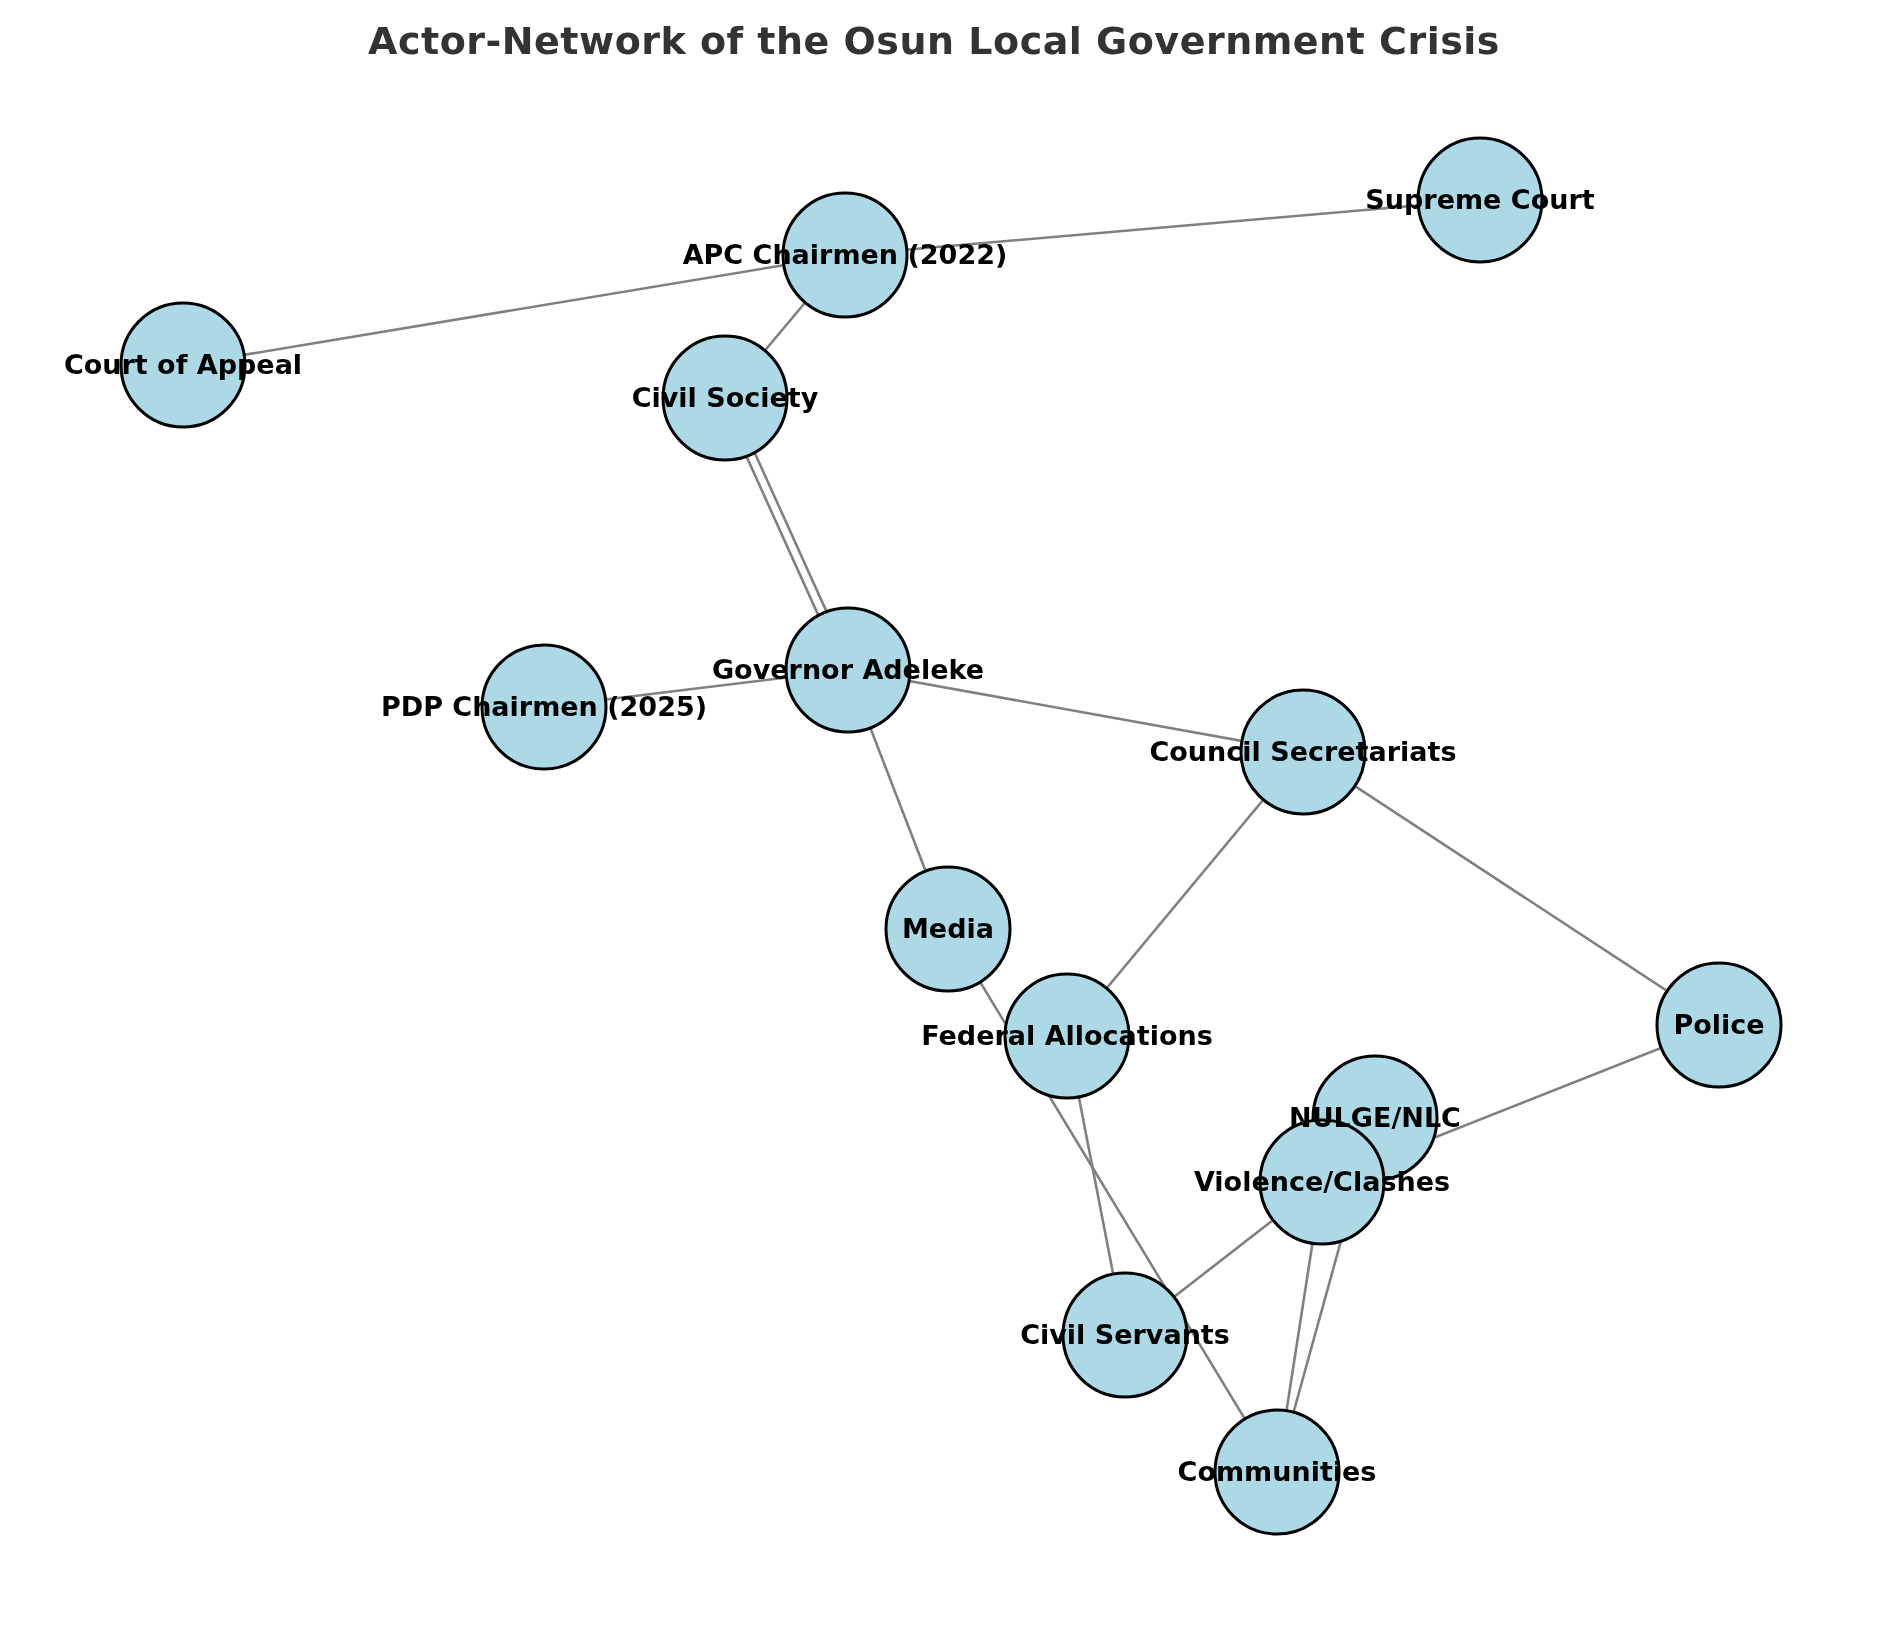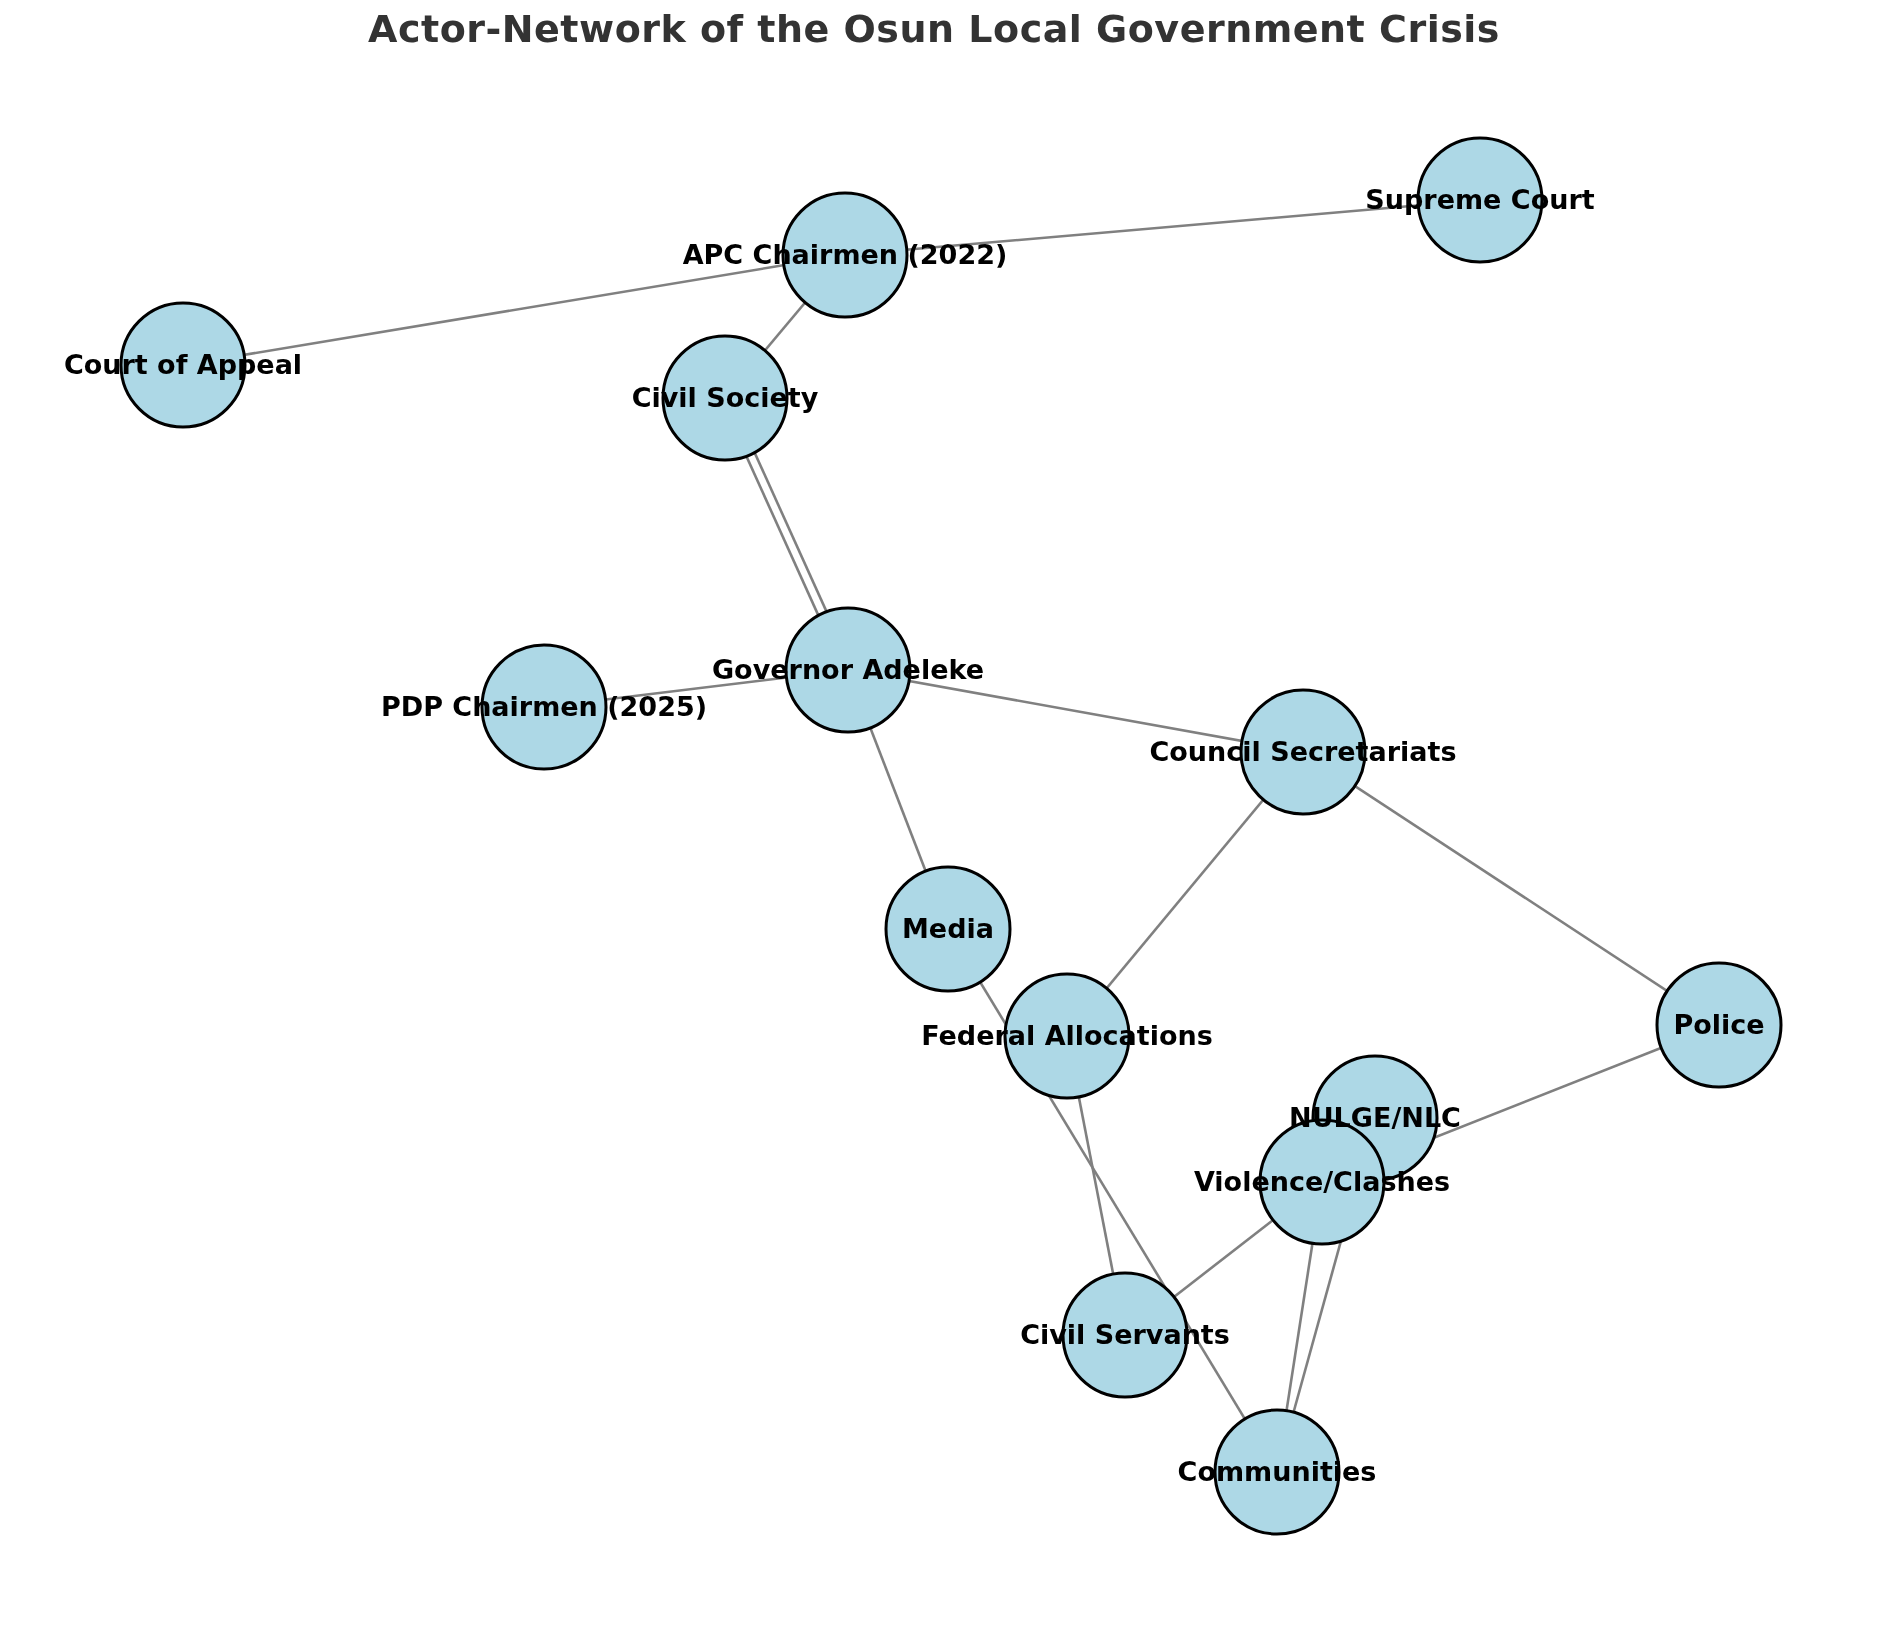--- a/index.html
+++ b/index.html
@@ -10,21 +10,21 @@
   }
   #figure {
     position: relative;
     width: 1900px;
     height: 1626px;
     background: #ffffff;
     overflow: hidden;
   }
   #figure-title {
     position: absolute;
-    top: 4px;
+    top: 16px;
     left: 0;
     width: 1868px;
     margin: 0;
     text-align: center;
     font-size: 38px;
     line-height: 50px;
     font-weight: bold;
     letter-spacing: 0.5px;
   }
   #graph-svg {

